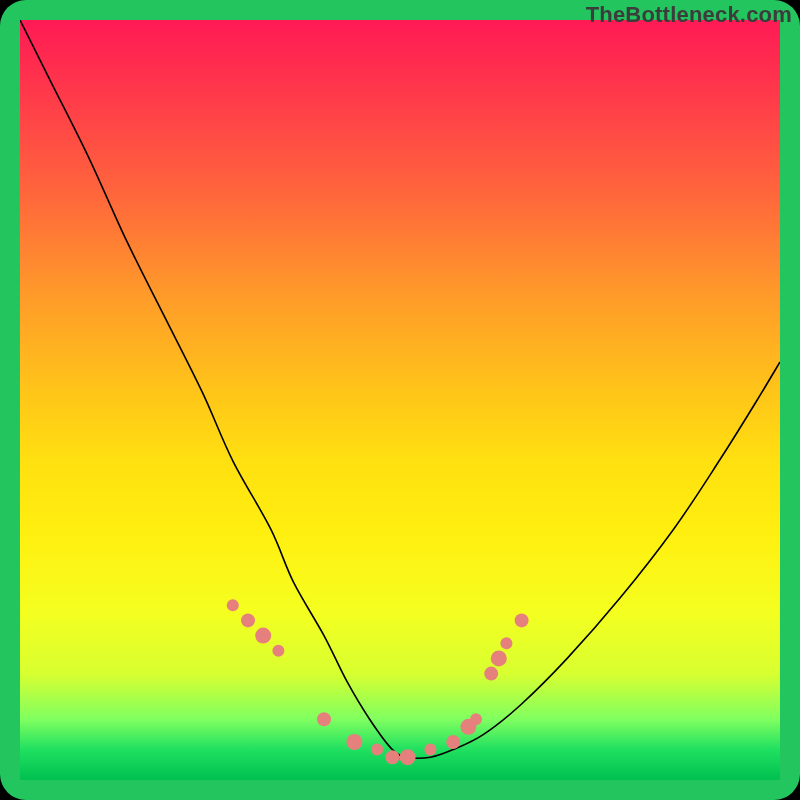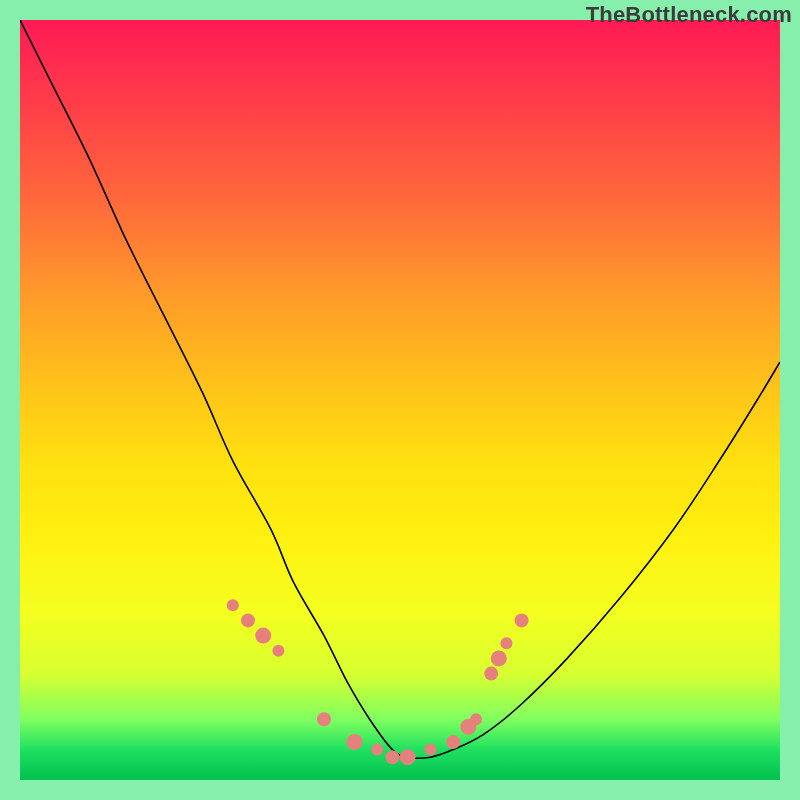--- a/index.html
+++ b/index.html
@@ -8,21 +8,22 @@
     width: 800px;
     height: 800px;
     background: #000;
     overflow: hidden;
     font-family: Arial, Helvetica, sans-serif;
   }
   .stage {
     position: relative;
     width: 800px;
     height: 800px;
-    background: #86efac;
+    background: #22c55e;
+    border-radius: 26px;
   }
   .plot-area {
     position: absolute;
     left: 20px;
     top: 20px;
     width: 760px;
     height: 760px;
     overflow: hidden;
   }
   .gradient {

